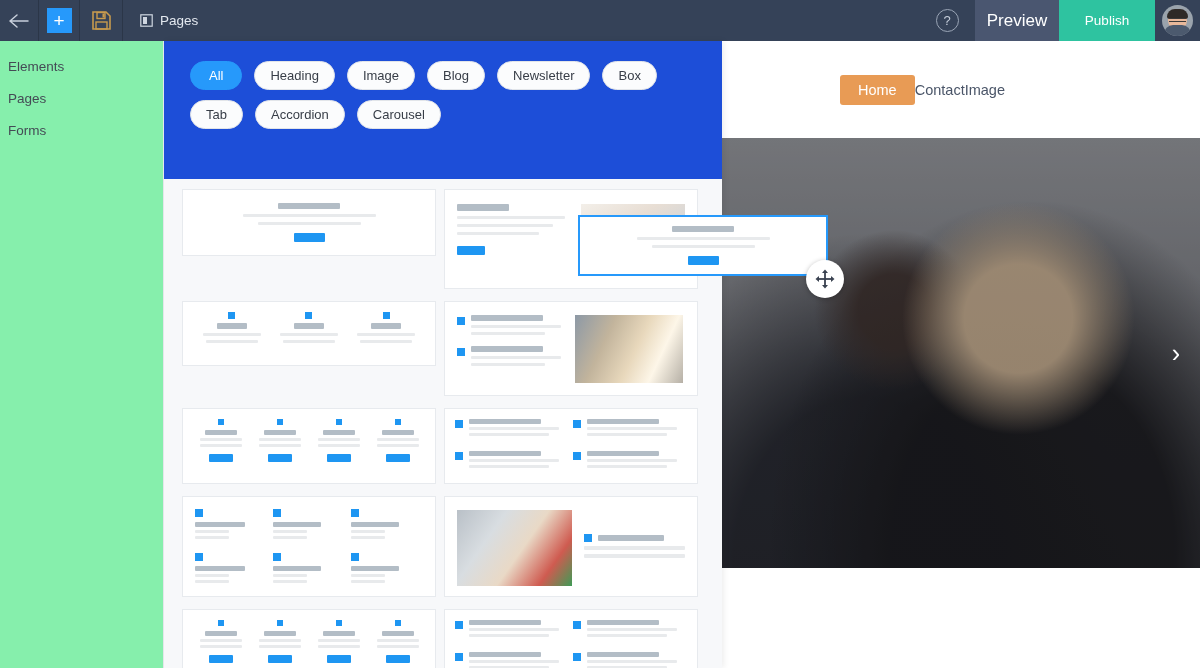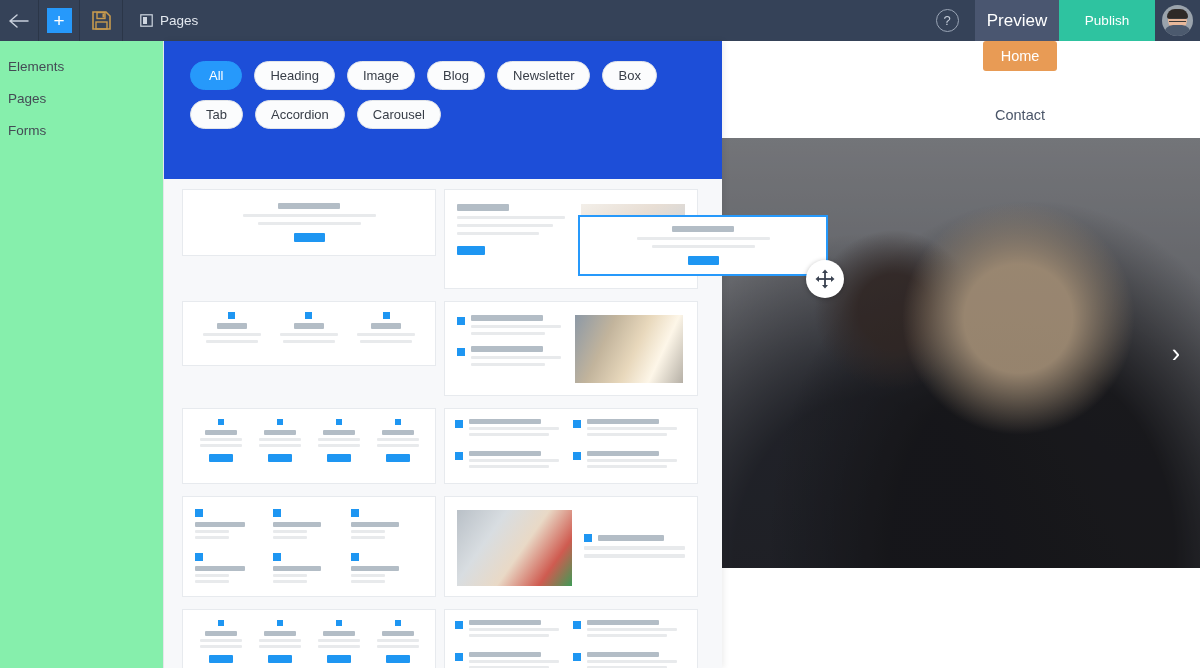--- a/index.html
+++ b/index.html
@@ -189,21 +189,21 @@
   .cardH .sq-blue { width: 8px; height: 8px; flex:none; }
   .cardH .bar { height: 6px; width: 66px; }
   .cardH .line { height: 4px; }
 
   
   .site {
     position: absolute; top: 41px; left: 722px; width: 478px; height: 627px;
     background: #ffffff; z-index: 1;
   }
   .site-nav {
-    height: 97px; display: flex; align-items: center; padding-left: 118px; gap: 36px; flex-direction: column;
+    height: 97px; display: flex; align-items: center; padding-left: 118px; 
   }
   .nav-link { font-size: 14.5px; color: #4a5568; }
   .nav-link.pill {
     background: #e89b55; color: #ffffff; border-radius: 3px;
     padding: 7px 18px;
   }
   .hero {
     position: absolute; top: 97px; left: 0; width: 478px; height: 430px;
     background: #55585c; overflow: hidden;
   }

